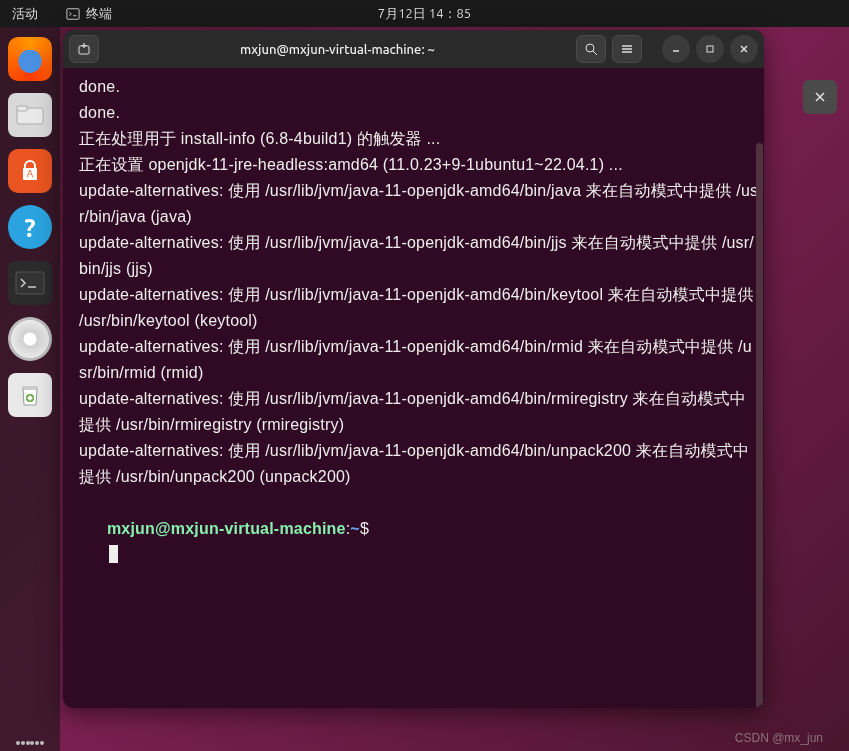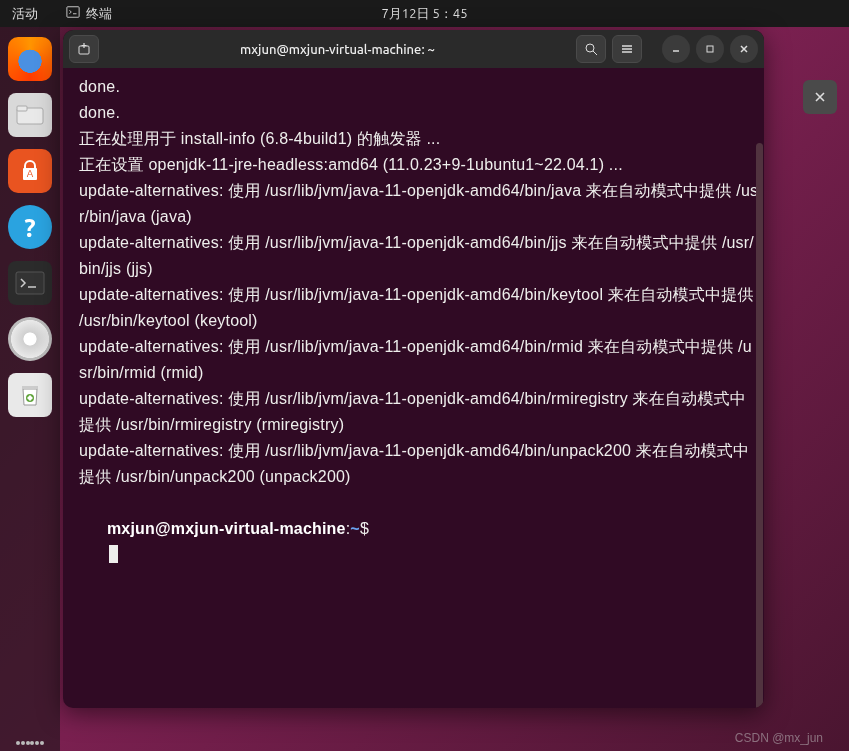--- a/index.html
+++ b/index.html
@@ -15,21 +15,21 @@
     height: 27px;
     background: #1a1a1a;
     display: flex;
     align-items: center;
     color: #ddd;
     font-size: 13px;
     padding: 0 12px;
     position: relative;
   }
   .topbar-left { display: flex; gap: 28px; align-items: center; }
-  .topbar-app { display: flex; align-items: flex-start; gap: 6px; }
+  .topbar-app { display: flex; align-items: center; gap: 6px; }
   .topbar-center {
     position: absolute;
     left: 50%;
     transform: translateX(-50%);
   }
   .dock {
     position: absolute;
     left: 0;
     top: 27px;
     bottom: 0;
@@ -126,21 +126,21 @@
   .term-scrollbar-hint {
     position: absolute;
     right: 1px;
     top: 75px;
     width: 7px;
     height: 580px;
     background: #51333f;
     border-radius: 4px;
   }
   .term-line { white-space: pre-wrap; word-break: break-all; }
-  .prompt-user { color: #ffffff; font-weight: bold; text-align: center; }
+  .prompt-user { color: #86efac; font-weight: bold; text-align: center; }
   .prompt-sep  { color: #eeeeec; }
   .prompt-path { color: #6aa2f0; font-weight: bold; }
   .prompt-dollar { color: #eeeeec; }
   .cursor {
     display: inline-block;
     width: 9px;
     height: 18px;
     background: #eeeeec;
     vertical-align: -3px;
     margin-left: 2px;
@@ -175,21 +175,21 @@
   <div class="topbar-left">
     <span>活动</span>
     <span class="topbar-app">
       <svg width="14" height="14" viewBox="0 0 16 16">
           <rect x="1" y="2" width="14" height="12" rx="1" fill="none" stroke="#ddd"></rect>
           <path d="M4 6l2 2-2 2M8 10h4" stroke="#ddd" fill="none"></path>
         </svg>
       <span>终端</span>
     </span>
   </div>
-  <div class="topbar-center">7月12日 5：45</div>
+  <div class="topbar-center">7月12日 14：85</div>
 </div>
 
 <div class="dock">
   <div class="dock-icon" style="background:radial-gradient(circle at 50% 55%, #4a90e2 35%, transparent 36%), conic-gradient(#ff9500,#ff3b00,#ff9500);"></div>
   <div class="dock-icon" style="background:#d9d9d9;border-radius:8px;">
     <svg width="30" height="22" viewBox="0 0 30 22">
         <rect x="2" y="4" width="26" height="16" rx="2" fill="#e9e9e9" stroke="#aaa"></rect>
         <rect x="2" y="2" width="10" height="5" rx="1" fill="#e9e9e9" stroke="#aaa"></rect>
       </svg>
   </div>

